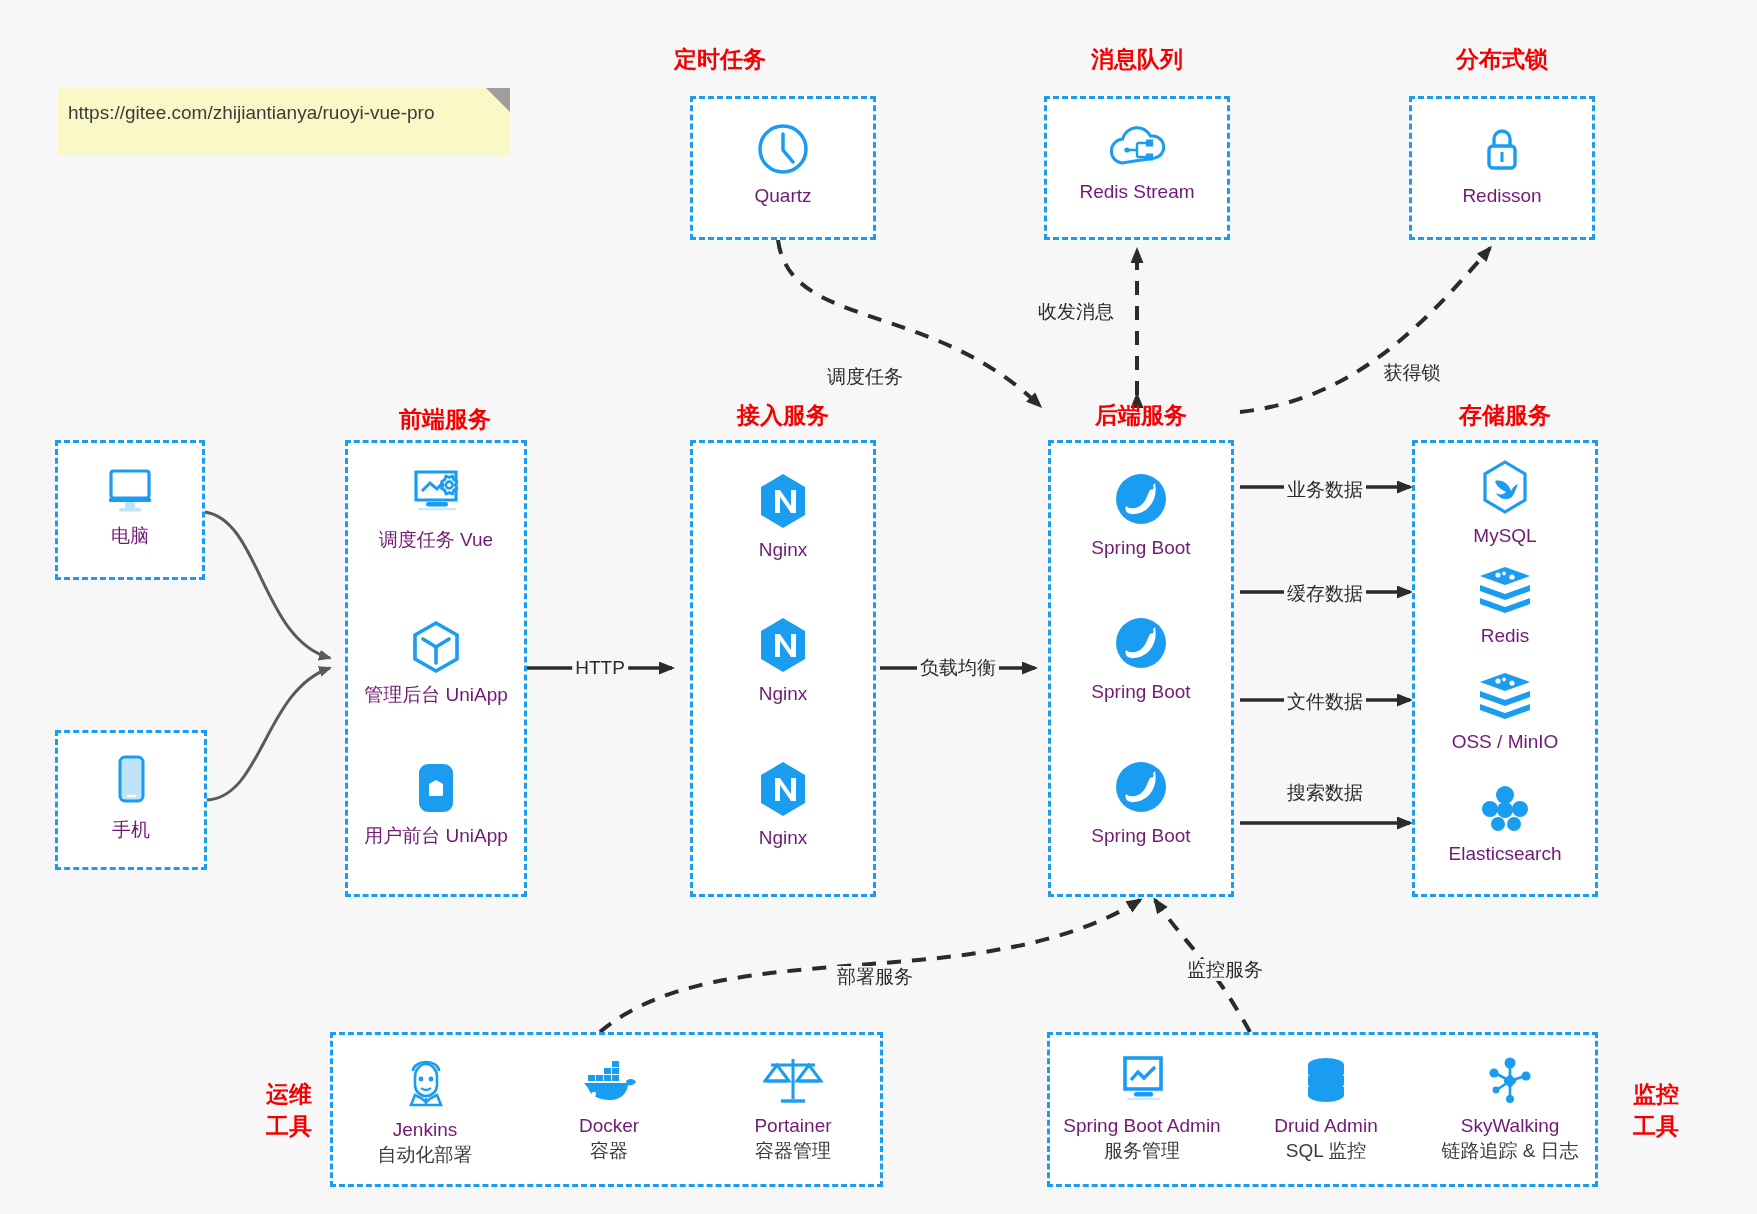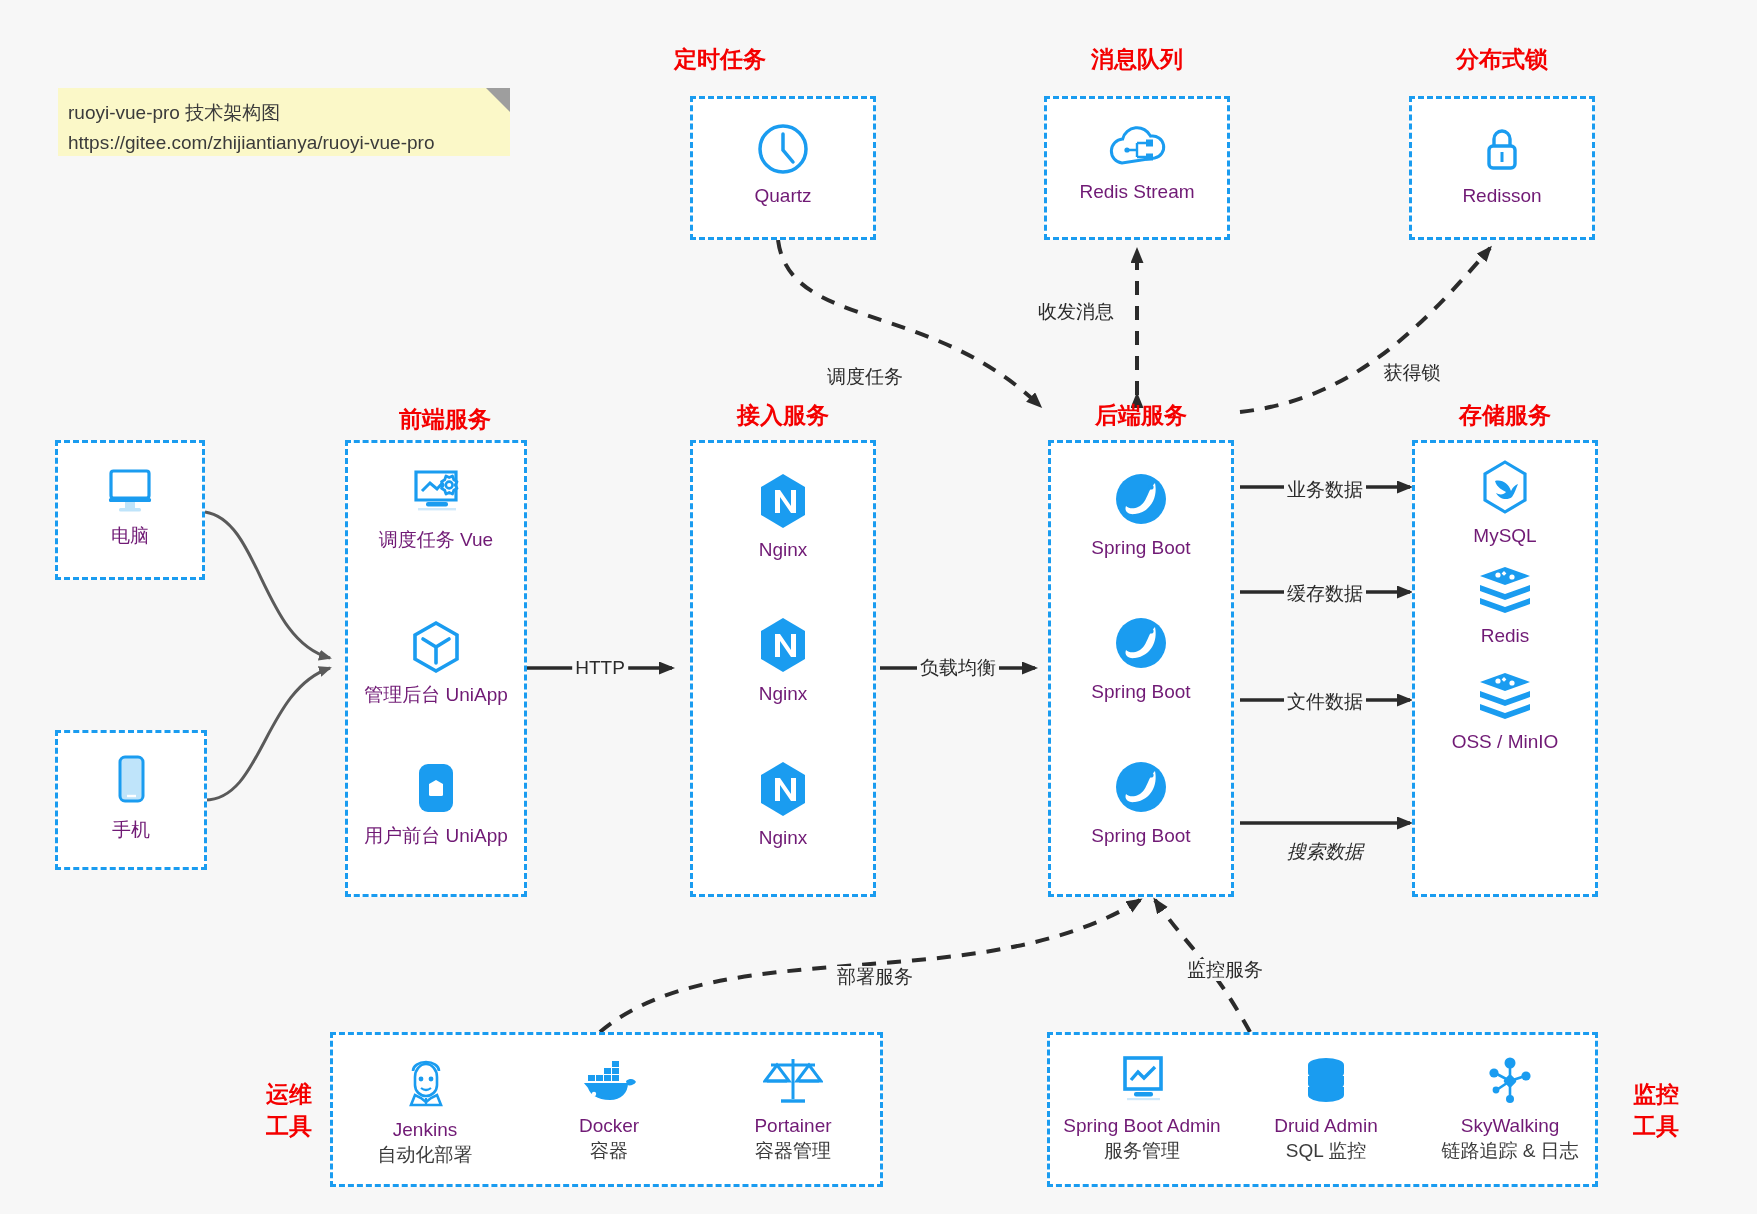--- a/index.html
+++ b/index.html
@@ -145,21 +145,20 @@
 
     <path d="M1240,412 C1350,400 1420,330 1490,248" fill="none" stroke="#2b2b2b" stroke-width="4" stroke-dasharray="14,11" marker-end="url(#ahb)"></path>
 
     <path d="M600,1032 C720,930 980,1000 1140,900" fill="none" stroke="#2b2b2b" stroke-width="4" stroke-dasharray="14,11" marker-end="url(#ahb)"></path>
 
     <path d="M1250,1032 C1210,960 1190,950 1155,900" fill="none" stroke="#2b2b2b" stroke-width="4" stroke-dasharray="14,11" marker-end="url(#ahb)"></path>
   </svg>
 
   <div class="note">
     <span class="fold"></span>
-    <span class="line">ruoyi-vue-pro 技术架构图</span>
     <span class="line">https://gitee.com/zhijiantianya/ruoyi-vue-pro</span>
   </div>
 
   <div class="gtitle" style="left:630px; top:44px; width:180px;">定时任务</div>
   <div class="gbox" style="left:690px; top:96px; width:186px; height:144px;">
     <div class="node" style="top:22px;">
       <span class="ico">
         <svg width="56" height="56" viewBox="0 0 56 56">
           <circle cx="28" cy="28" r="23" fill="none" stroke="#1a9cf0" stroke-width="3.5"></circle>
           <path d="M28,13 L28,29 L38,41" fill="none" stroke="#1a9cf0" stroke-width="3.5" stroke-linecap="round"></path>
@@ -357,20 +356,33 @@
         <svg width="58" height="52" viewBox="0 0 58 52">
           <path d="M29,2 L54,11 L29,20 L4,11 z" fill="#1a9cf0"></path>
           <path d="M4,20 L29,29 L54,20 L54,26 L29,35 L4,26 z" fill="#1a9cf0"></path>
           <path d="M4,33 L29,42 L54,33 L54,39 L29,48 L4,39 z" fill="#1a9cf0"></path>
           <circle cx="22" cy="10" r="2.6" fill="#ffffff"></circle>
           <circle cx="36" cy="12" r="2.6" fill="#ffffff"></circle>
           <path d="M28,6 l2.4,2.4 l-2.4,2.4 l-2.4,-2.4 z" fill="#ffffff"></path>
         </svg>
       </span>
       <span class="lbl">OSS / MinIO</span>
+    </div>
+    <div class="node" style="top:338px;">
+      <span class="ico">
+        <svg width="56" height="54" viewBox="0 0 56 54">
+          <circle cx="28" cy="14" r="9" fill="#1a9cf0"></circle>
+          <circle cx="13" cy="28" r="8" fill="#1a9cf0"></circle>
+          <circle cx="43" cy="28" r="8" fill="#1a9cf0"></circle>
+          <circle cx="21" cy="43" r="7" fill="#1a9cf0"></circle>
+          <circle cx="37" cy="43" r="7" fill="#1a9cf0"></circle>
+          <circle cx="28" cy="29" r="8" fill="#1a9cf0"></circle>
+        </svg>
+      </span>
+      <span class="lbl">Elasticsearch</span>
     </div>
   </div>
 
   <div class="gtitle vert" style="left:258px; top:1078px;text-align:center;">
     <div>运维</div>
     <div>工具</div>
   </div>
   <div class="gbox" style="left:330px; top:1032px; width:553px; height:155px;">
     <div class="node" style="top:18px; left:0; width:184px;">
       <span class="ico">
@@ -475,17 +487,17 @@
   </div>
 
   <div class="elbl" style="left:865px; top:377px;">调度任务</div>
   <div class="elbl" style="left:1076px; top:312px;">收发消息</div>
   <div class="elbl" style="left:1412px; top:373px;">获得锁</div>
   <div class="elbl" style="left:600px; top:668px;">HTTP</div>
   <div class="elbl" style="left:958px; top:668px;">负载均衡</div>
   <div class="elbl" style="left:1325px; top:490px;">业务数据</div>
   <div class="elbl" style="left:1325px; top:594px;">缓存数据</div>
   <div class="elbl" style="left:1325px; top:702px;">文件数据</div>
-  <div class="elbl" style="left:1325px; top:852px;font-style:italic;">搜索数据</div>
+  <div class="elbl" style="left:1325px; top:793px;">搜索数据</div>
   <div class="elbl" style="left:875px; top:977px;">部署服务</div>
   <div class="elbl" style="left:1225px; top:970px;">监控服务</div>
 
 </div>
 
 </body></html>

